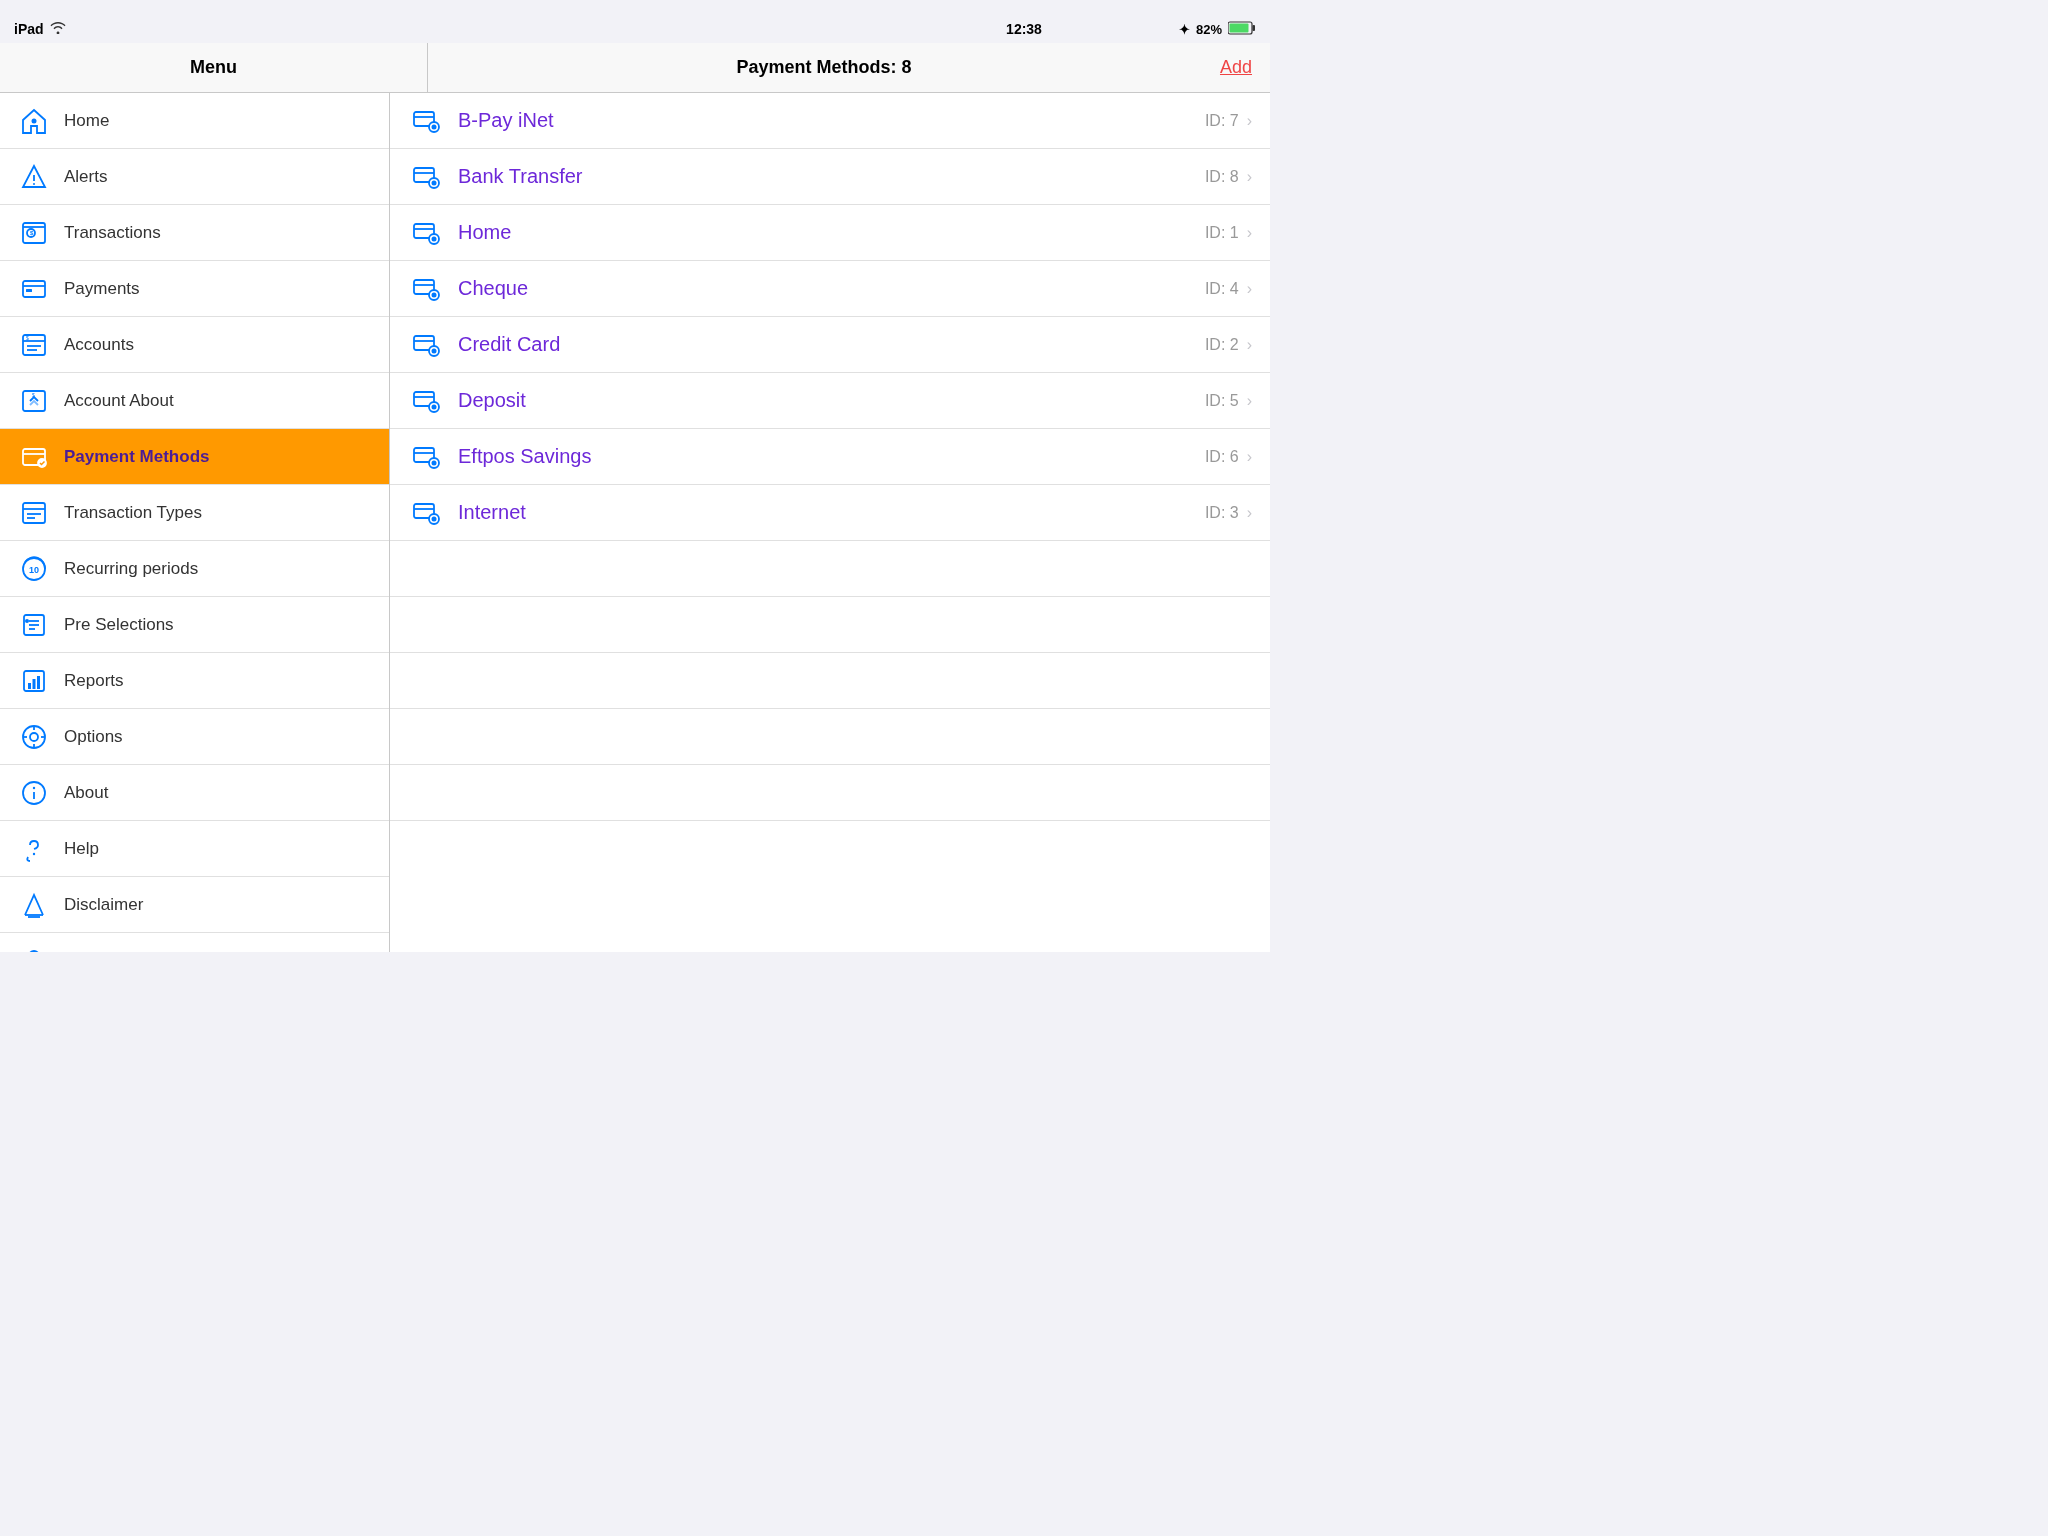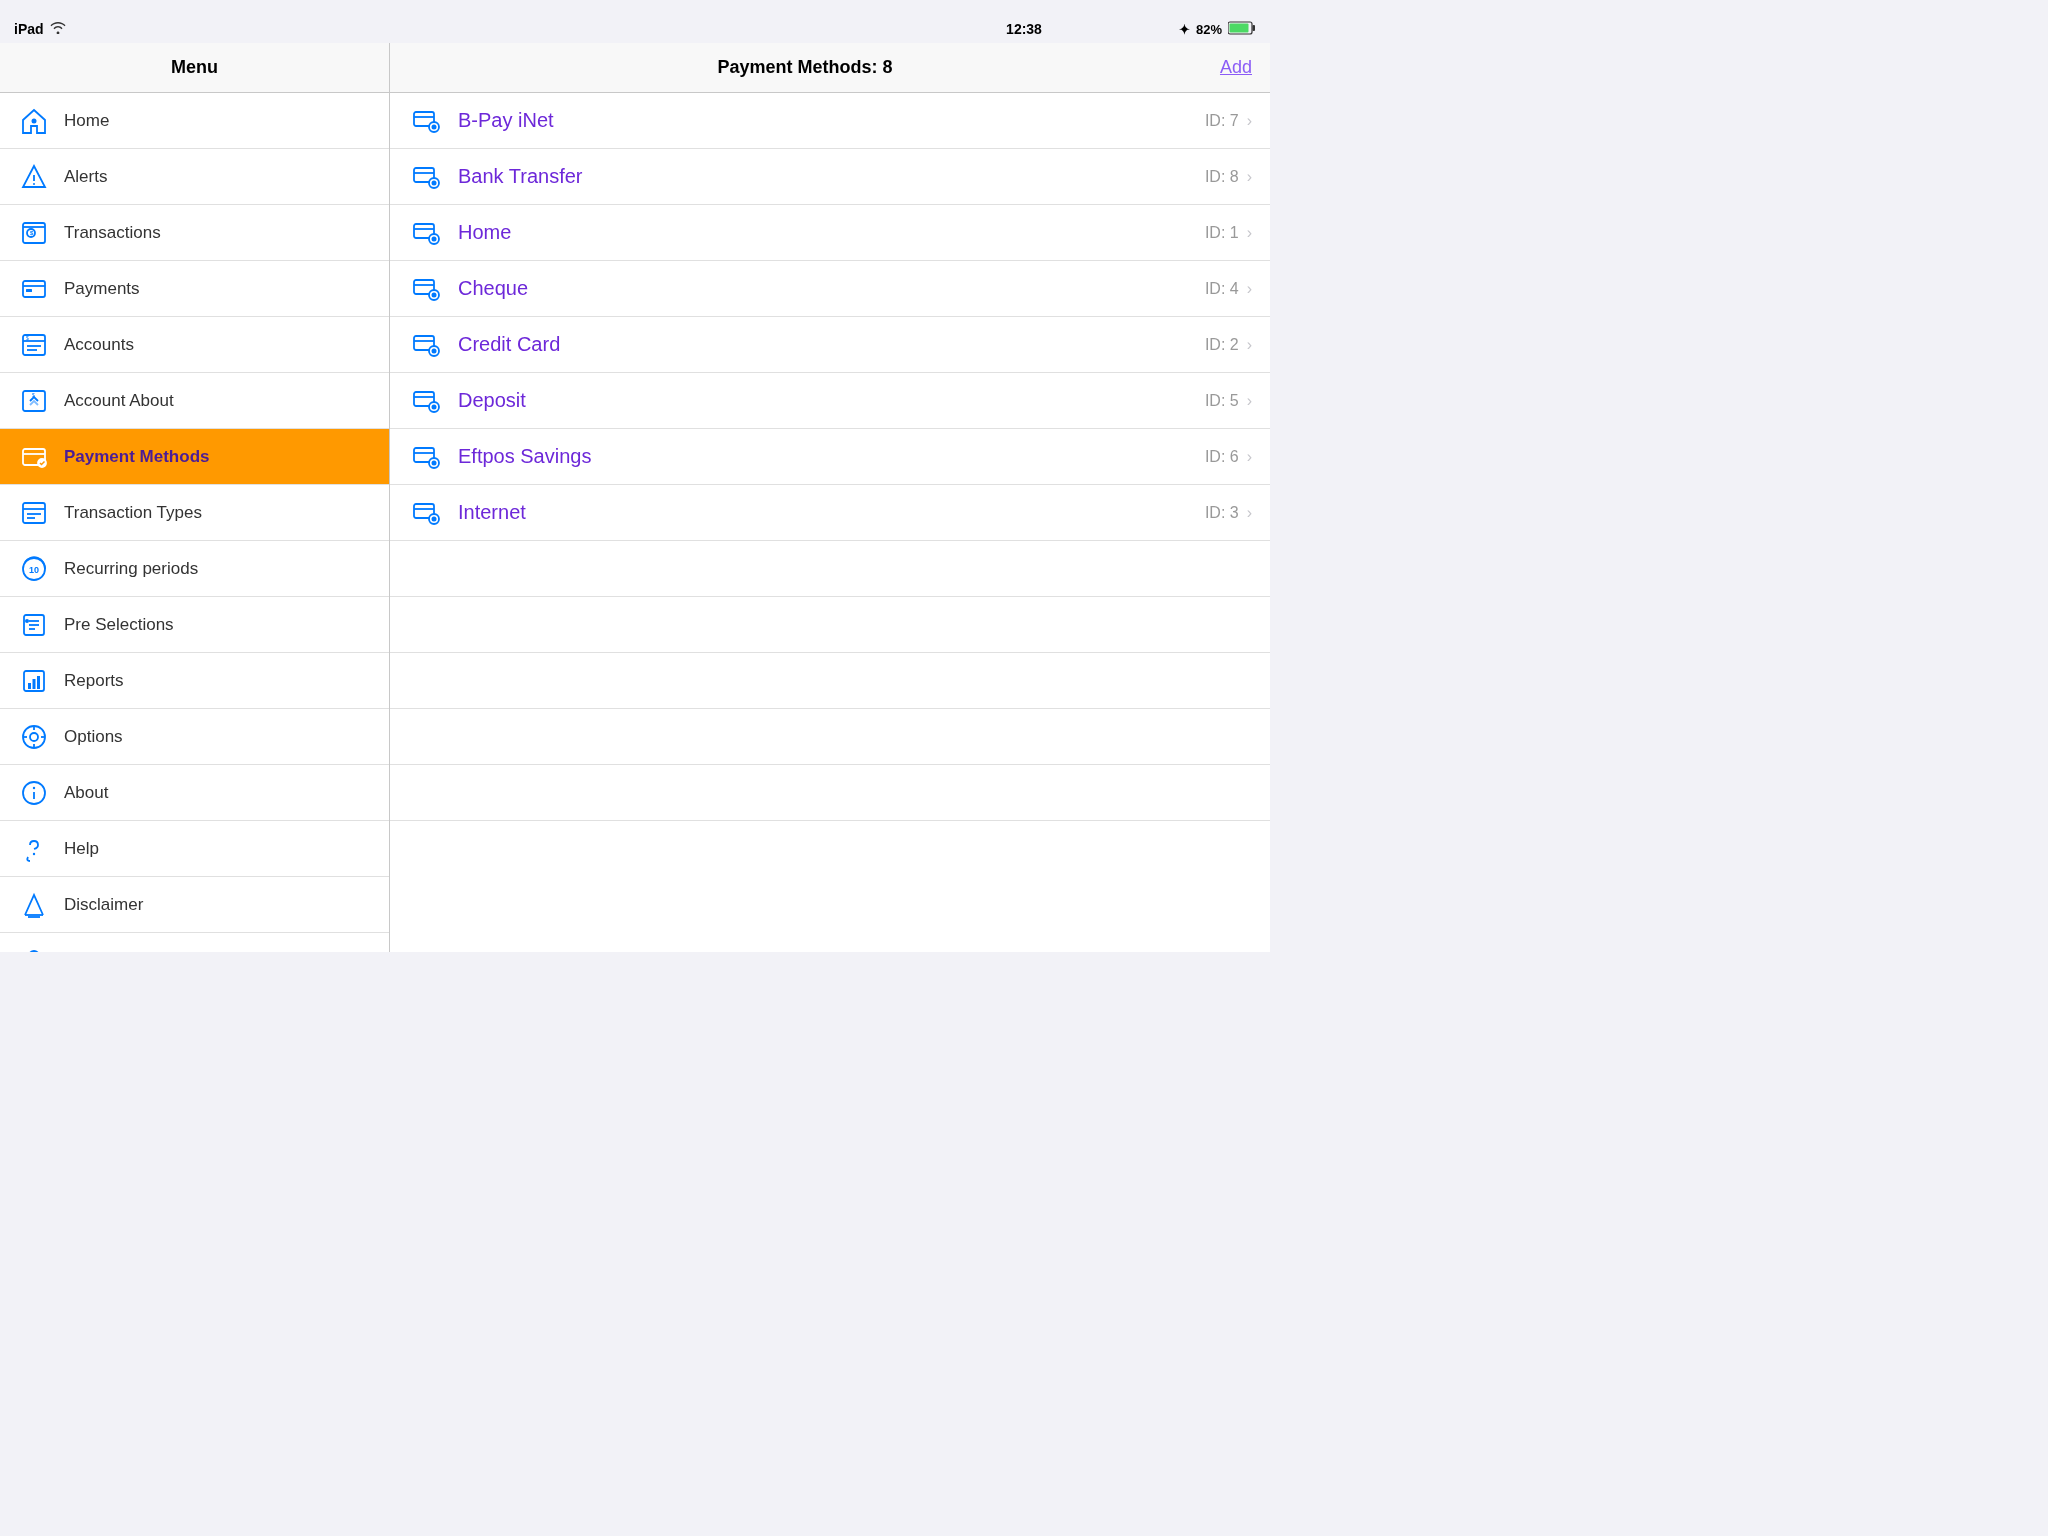--- a/index.html
+++ b/index.html
@@ -31,38 +31,38 @@
 
     
     .header {
       background: #f8f8f8;
       border-bottom: 1px solid #c8c8c8;
       display: flex;
       align-items: center;
       height: 50px;
     }
     .header-menu {
-      width: 390px;
+      width: 428px;
       text-align: center;
       font-size: 18px;
       font-weight: 600;
       border-right: 1px solid #c8c8c8;
       height: 100%;
       display: flex;
       align-items: center;
       justify-content: center;
     }
     .header-title {
       flex: 1;
       text-align: center;
       font-size: 18px;
       font-weight: 600;
     }
     .header-add {
-      color: #8b5cf6;
+      color: #ef4444;
       font-size: 18px;
       padding-right: 18px;
       cursor: pointer;
       font-weight: 400;
       text-decoration: underline;
     }
 
     
     .main-content {
       display: flex;

